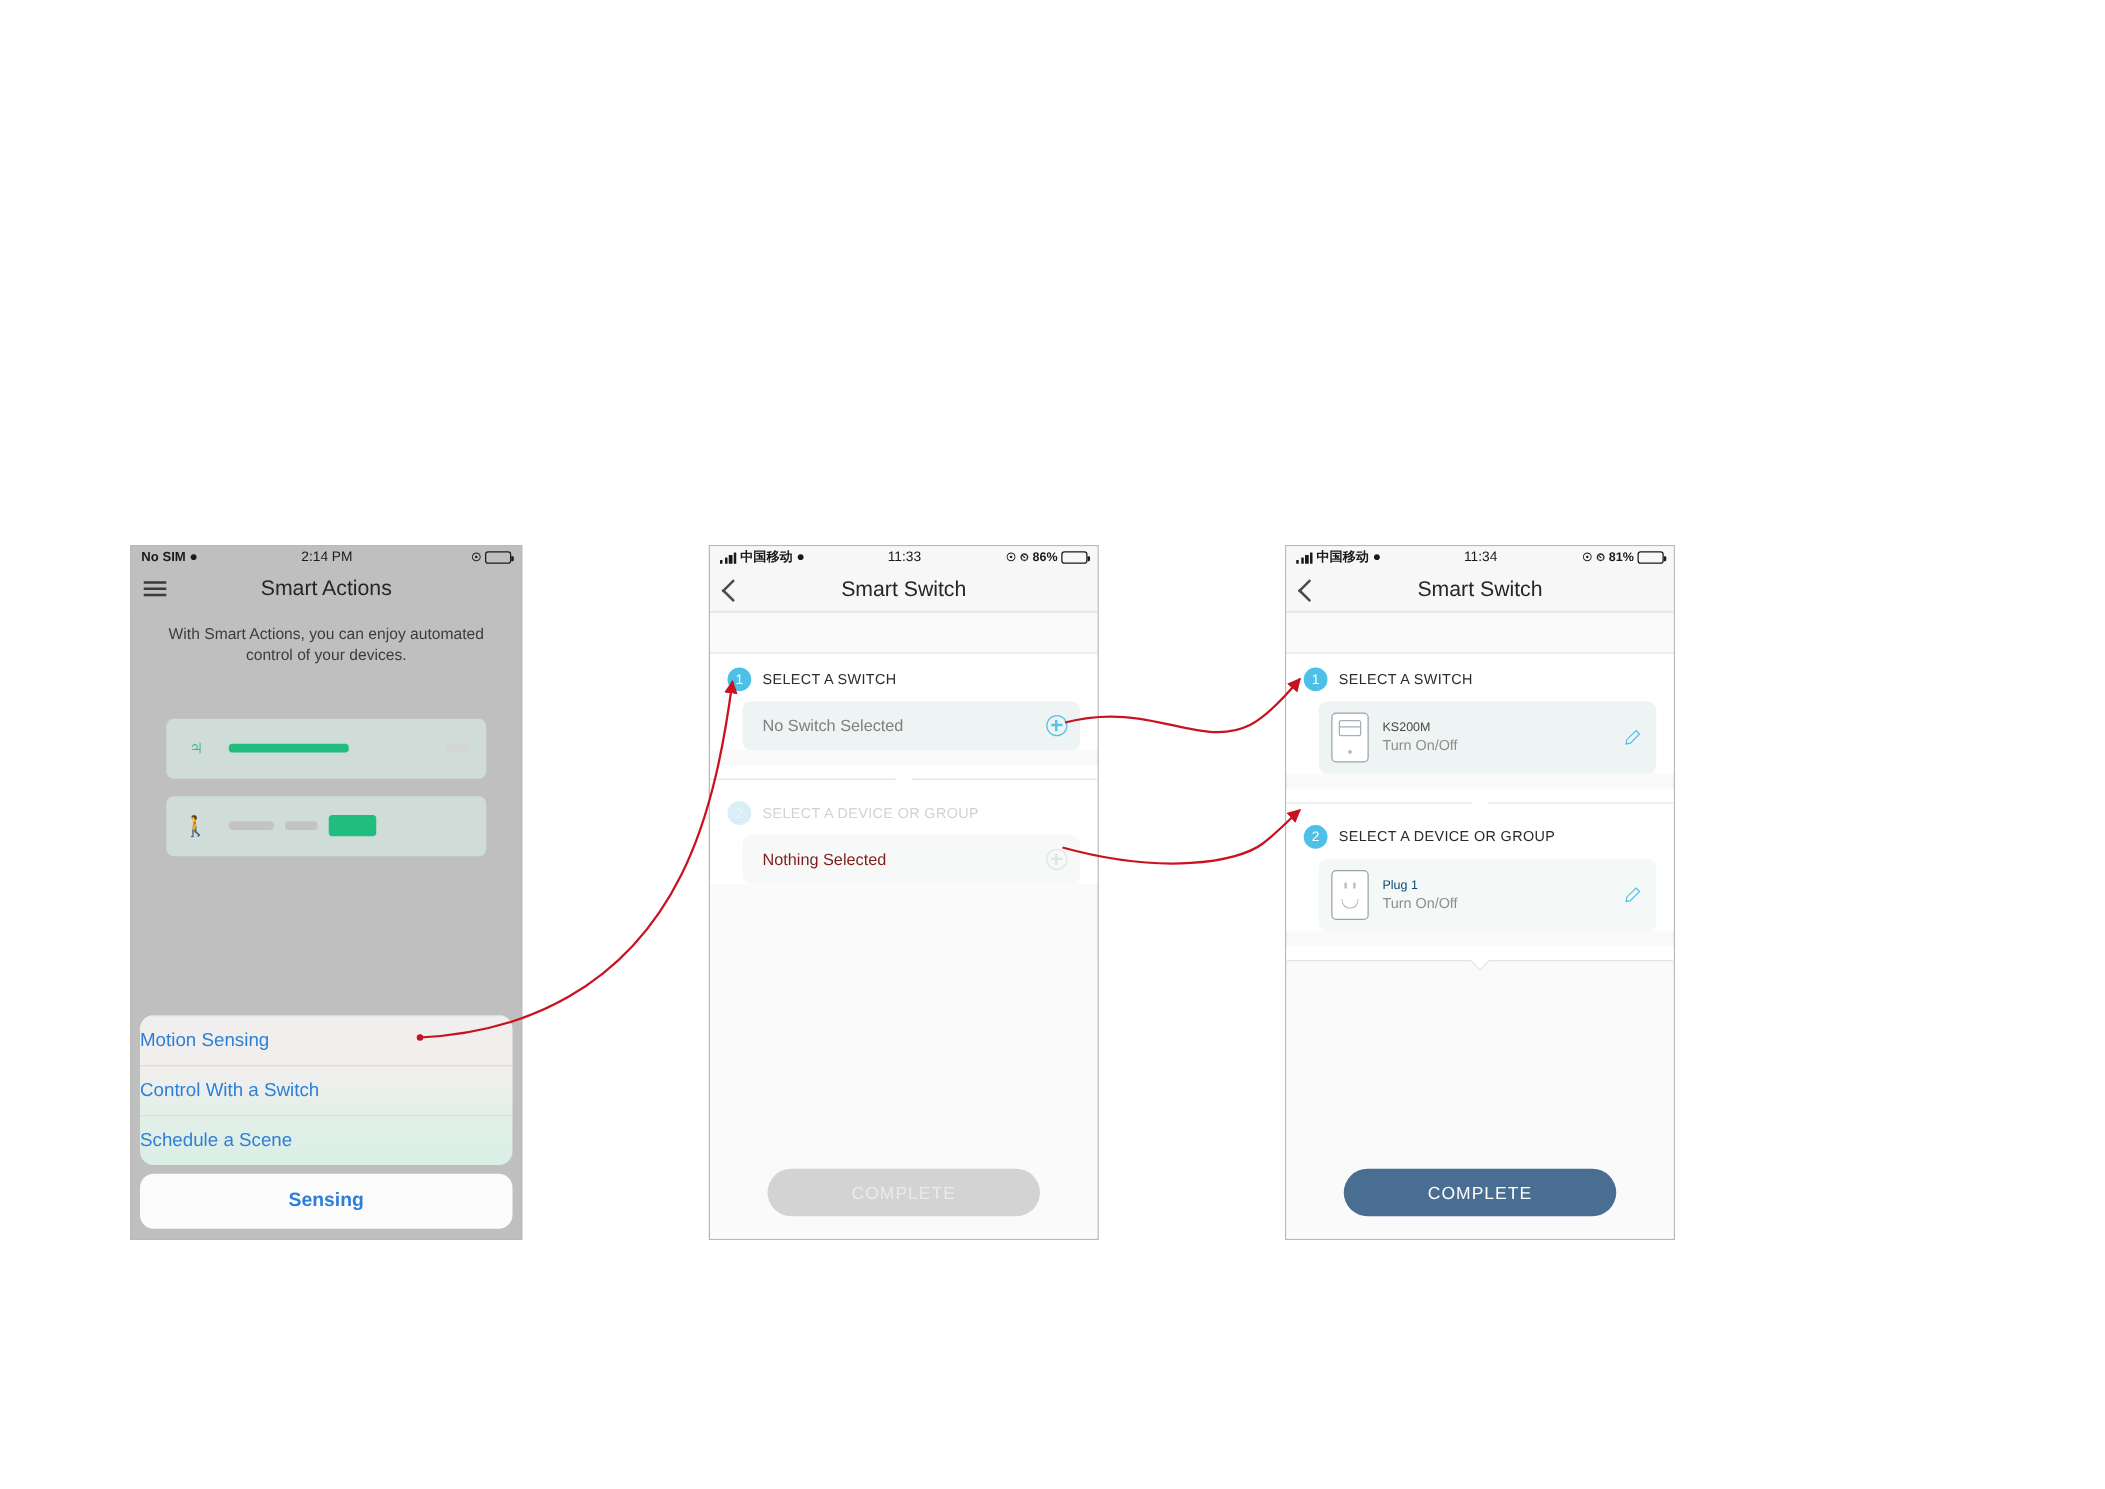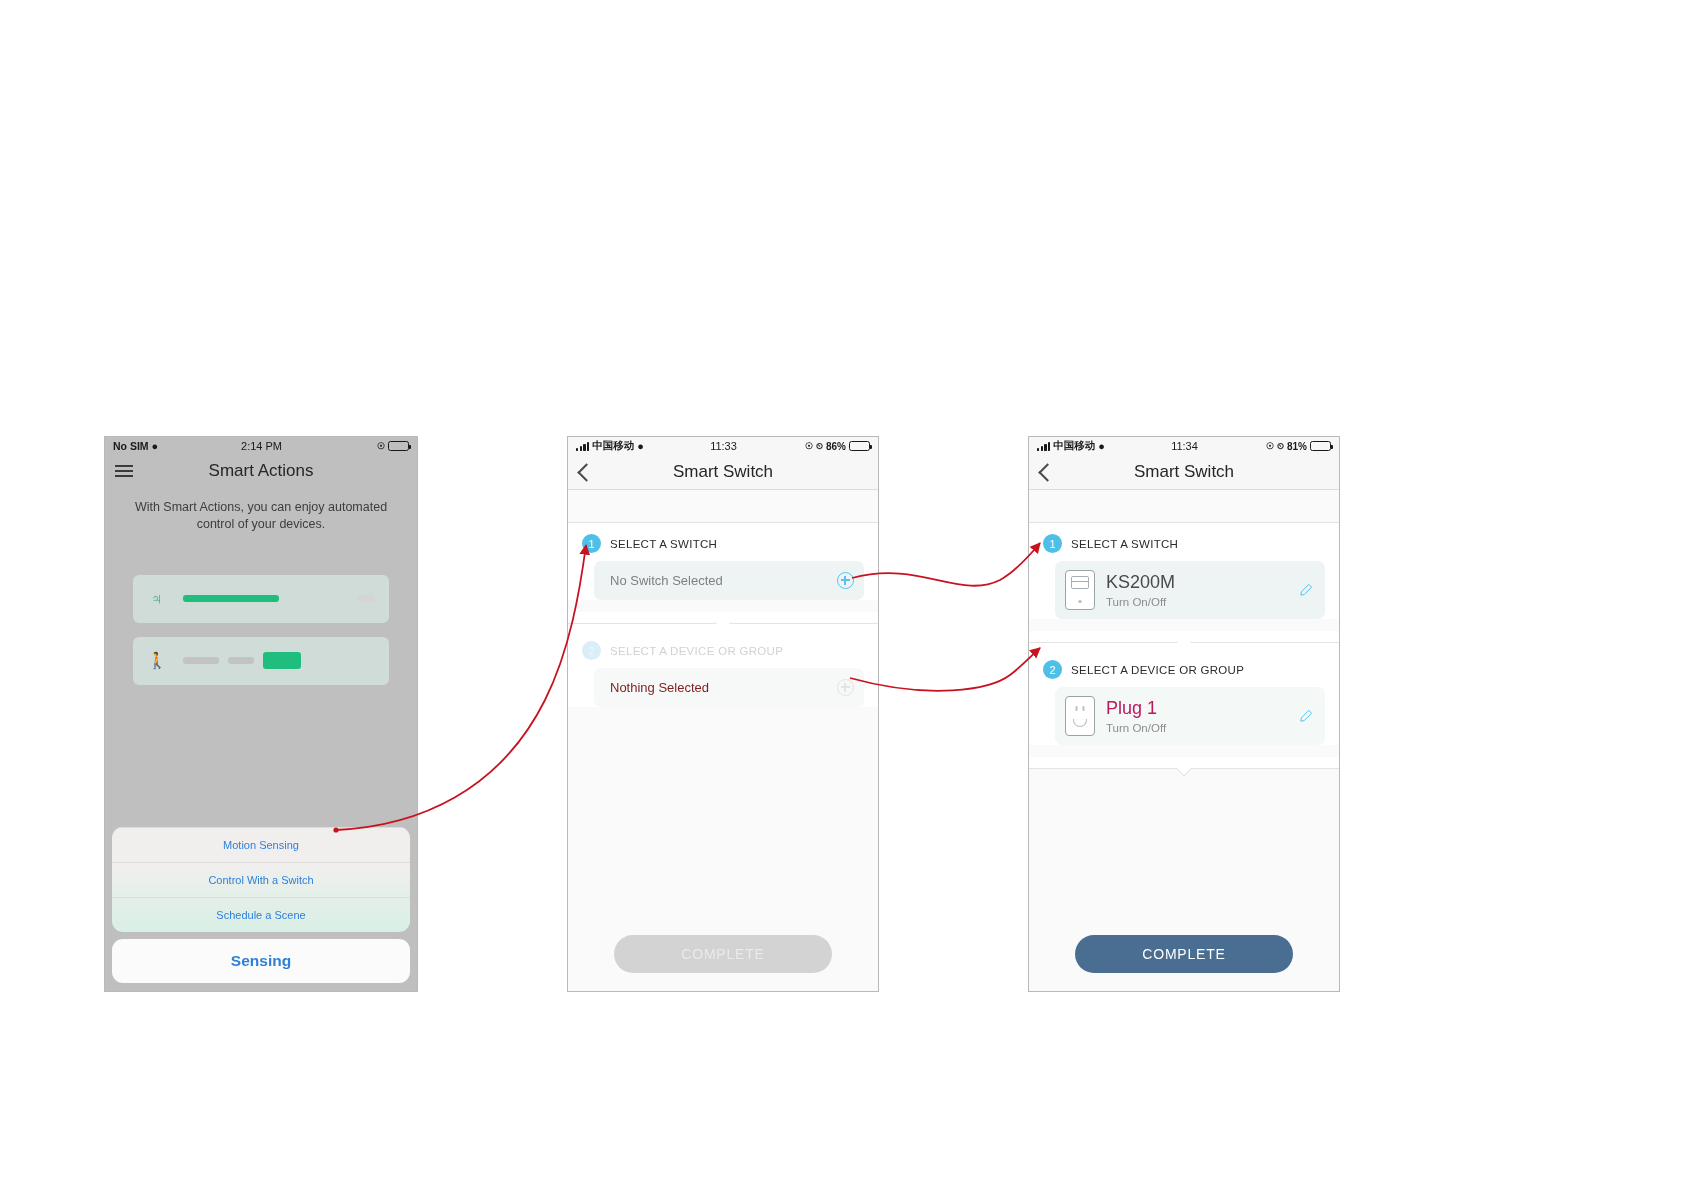--- a/index.html
+++ b/index.html
@@ -42,21 +42,21 @@
   .p1-desc{text-align:center;font-size:12.5px;color:#3d3d3d;line-height:1.35;padding:12px 26px 0;}
   .p1-card{margin:0 28px;height:48px;background:#cfdcd7;border-radius:6px;display:flex;align-items:center;padding:0 14px;box-sizing:border-box;}
   .p1-card + .p1-card{margin-top:14px;}
   .p1-ico{width:20px;font-size:16px;color:#2faa7e;text-align:center;}
   .p1-bar{height:7px;border-radius:3px;background:#c3c3c3;}
   .p1-green{background:#1fbd7e;}
   .sheet{position:absolute;left:7px;right:7px;bottom:8px;}
   .sheet-group{border-radius:11px;overflow:hidden;
     background:linear-gradient(180deg,#f0efee 0%,#f0efee 38%,#e4efe9 66%,#d9efe6 100%);}
   .sheet-head{text-align:center;font-size:10.5px;color:#6c6c6c;padding:11px 6px 10px;}
-  .sheet-item{text-align:center;font-size:11px;color:#2f7fd8;padding:11px 0;border-top:1px solid #dddcda;}
+  .sheet-item{font-size:15px;color:#2f7fd8;padding:11px 0;border-top:1px solid #dddcda;}
   .sheet-cancel{margin-top:7px;border-radius:11px;background:#fbfbfb;text-align:center;
     font-size:15.5px;font-weight:bold;color:#2f7fd8;padding:13px 0;}
 
   
   #phone2{left:568px;top:437px;width:310px;height:554px;background:#fafafa;}
   #phone3{left:1029px;top:437px;width:310px;height:554px;background:#fafafa;}
   .p23 .statusbar{background:#f7f7f7;}
   .p23 .navbar{background:#f7f7f7;border-bottom:1px solid #dcdcdc;height:34px;}
   .spacer{height:32px;background:#fafafa;border-bottom:1px solid #e2e2e2;}
   .section{background:#ffffff;position:relative;}
@@ -82,22 +82,22 @@
     position:relative;flex:none;}
   .sw-top{position:absolute;left:5px;right:5px;top:5px;height:11px;border:1px solid #a7afb4;border-radius:2px;}
   .sw-top:after{content:"";position:absolute;left:0;right:0;top:4.4px;height:1px;background:#a7afb4;}
   .sw-dot{position:absolute;left:50%;transform:translateX(-50%);bottom:6px;width:3px;height:3px;border-radius:50%;background:#b3b9bd;}
   .pl-slots{position:absolute;left:50%;transform:translateX(-50%);top:9px;width:9px;height:5px;}
   .pl-slots:before,.pl-slots:after{content:"";position:absolute;top:0;width:1.6px;height:5px;background:#b9bfc3;border-radius:1px;}
   .pl-slots:before{left:0}.pl-slots:after{right:0}
   .pl-arc{position:absolute;left:50%;transform:translateX(-50%);bottom:8px;width:12px;height:7px;
     border:1.3px solid #b9bfc3;border-top:none;border-radius:0 0 12px 12px;}
   .dev-meta{padding-left:11px;flex:1;}
-  .dev-name{font-size:18px;color:#4a4a4a;}
-  .dev-name.faint{color:#be185d;}
+  .dev-name{font-size:10px;color:#4a4a4a;}
+  .dev-name.faint{color:#0c4a6e;}
   .dev-sub{font-size:11.5px;color:#8d8d8d;margin-top:3px;}
   .pencil{width:14px;height:14px;position:relative;flex:none;margin-right:2px;}
   .pencil svg{display:block;}
 
   .notch-sep{height:11px;position:relative;background:#fff;border-bottom:1px solid #e4e4e4;}
   .notch-sep:after{content:"";position:absolute;left:50%;transform:translateX(-50%) rotate(45deg);
     bottom:-6px;width:11px;height:11px;background:#fff;border-right:1px solid #e4e4e4;border-bottom:1px solid #e4e4e4;}
 
   .fill{background:#fafafa;}
   .cta{position:absolute;left:46px;right:46px;bottom:18px;height:38px;border-radius:19px;

